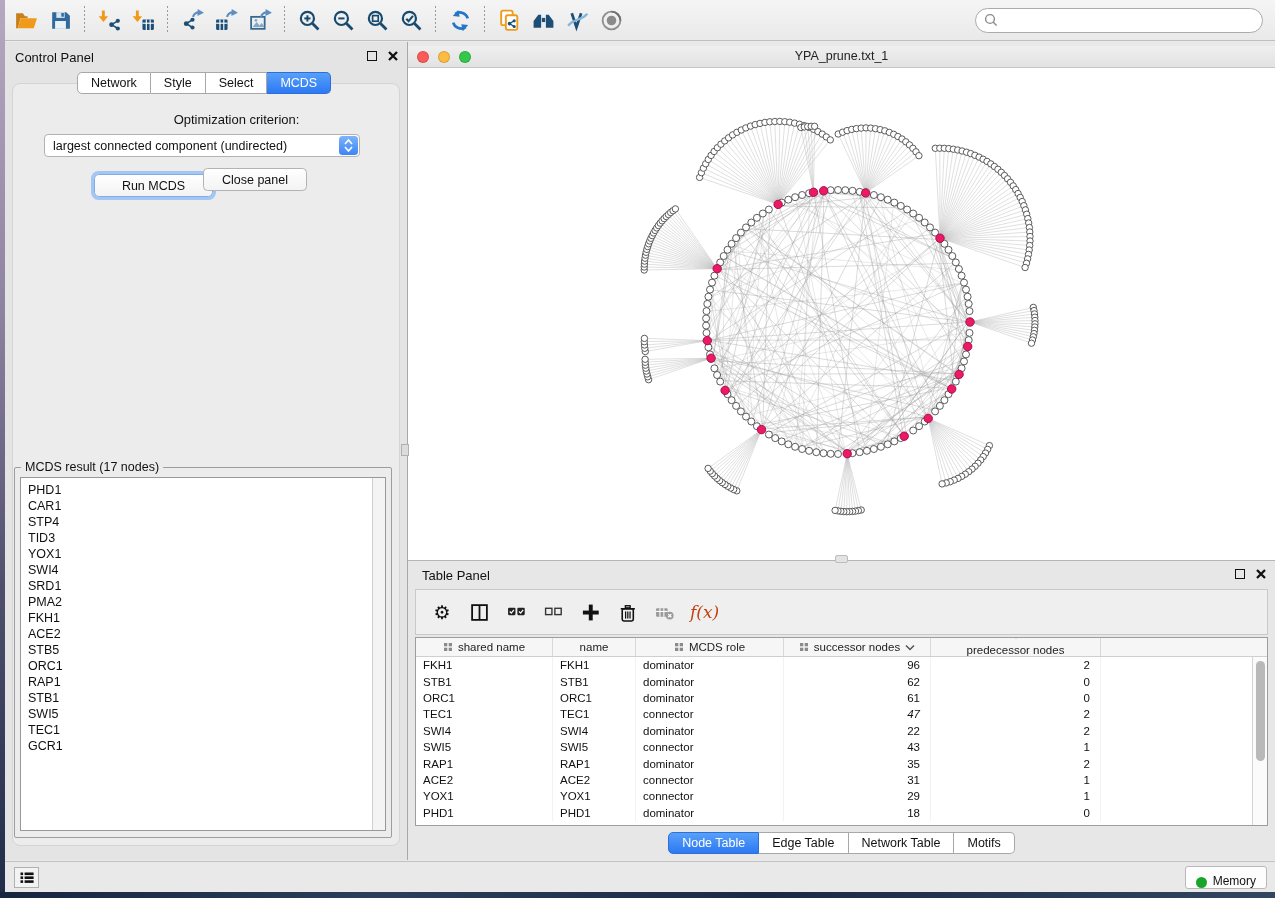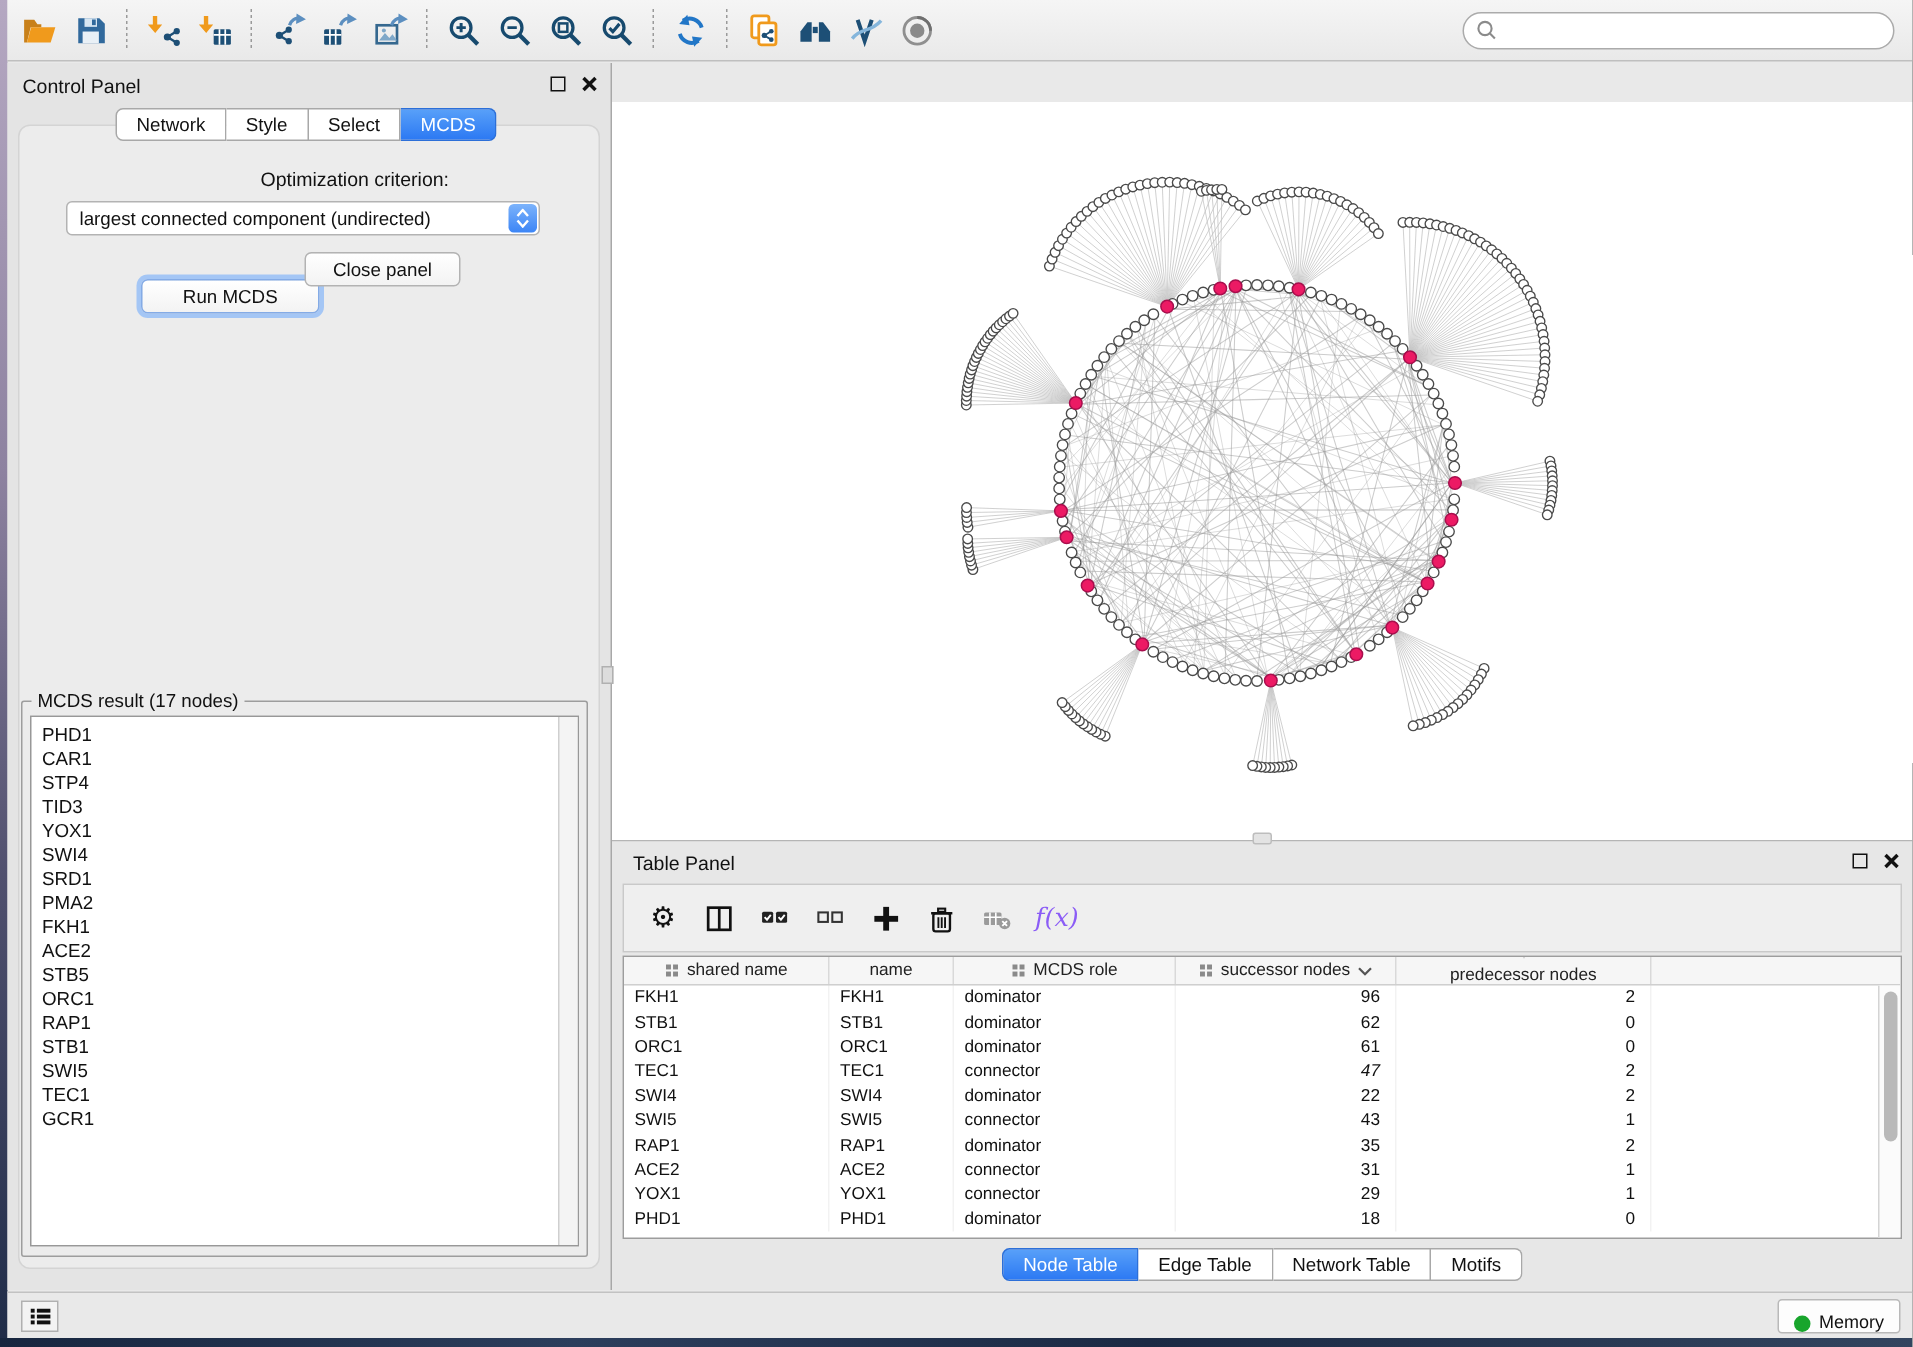--- a/index.html
+++ b/index.html
@@ -25,21 +25,21 @@
   .seg{height:22px;padding:0 13px;font-size:12.5px;background:#fff;border:1px solid #a8a8a8;border-left:none;color:#111;cursor:default}
   .seg:first-child{border-left:1px solid #a8a8a8;border-radius:5px 0 0 5px}
   .seg:last-child{border-radius:0 5px 5px 0}
   .seg.active{background:linear-gradient(#58a0f9,#2c79f3);border-color:#2c6fd8;color:#fff}
   .cp-body{position:absolute;left:7px;right:7px;top:41px;bottom:14px;background:#ececec;border:1px solid #d4d4d4;border-radius:8px}
   .opt-label{position:absolute;left:0;width:463px;top:70px;text-align:center;font-size:13px;color:#111}
   .dropdown{position:absolute;left:39px;top:92px;width:316px;height:23px;background:#fff;border:1px solid #b3b3b3;border-radius:4px;display:flex;align-items:center;cursor:default}
   .dropdown .val{flex:1;font-size:12.5px;padding-left:8px;white-space:nowrap;color:#111}
   .stepper{width:19px;height:19px;margin-right:1.5px;border-radius:3.5px;background:linear-gradient(#7cb3fb,#3c85f6);display:flex;flex-direction:column;align-items:center;justify-content:center;gap:1.5px}
   .btn{position:absolute;height:23px;background:linear-gradient(#ffffff,#f3f3f3);border:1px solid #b3b3b3;border-radius:4.5px;font-size:12.5px;color:#111;cursor:default}
-  #run-btn{left:89px;top:144px;width:119px;box-shadow:0 0 0 3px rgba(116,174,252,.6);border-color:#85acе8;border-color:#84abe6}
+  #run-btn{left:89px;top:132px;width:119px;box-shadow:0 0 0 3px rgba(116,174,252,.6);border-color:#85acе8;border-color:#84abe6}
   #close-btn{left:198px;top:126px;width:104px}
   .result-group{position:absolute;left:9px;right:15px;top:425px;height:371px;border:1px solid #9d9d9d;border-radius:2px}
   .result-legend{position:absolute;left:6px;top:-8px;background:#ececec;padding:0 4px;font-size:12.5px;color:#111}
   .result-list-wrap{position:absolute;left:5px;right:5px;top:9px;bottom:6px;background:#fff;border:1px solid #989898;display:flex}
   .result-list{flex:1;padding:4px 0 0 7px;overflow:hidden}
   .mcds-item{font-size:12.5px;height:16px;line-height:16px;color:#111}
   .result-scroll{width:13px;border-left:1px solid #cfcfcf;background:#f4f4f4}
   .vsplit{position:absolute;left:402px;top:42px;width:1px;height:818px;background:#a8a8a8}
   .vsplit-handle{position:absolute;left:396px;top:444px;width:8px;height:12px;background:#dcdcdc;border:1px solid #b0b0b0;z-index:5}
 
@@ -54,21 +54,21 @@
   .hsplit{position:absolute;left:0;top:518px;width:100%;height:1px;background:#b5b5b5}
   .hsplit-handle{position:absolute;left:427px;top:513px;width:13px;height:8px;background:#e3e3e3;border:1px solid #bdbdbd;border-radius:2px;z-index:4}
 
   
   .table-panel{position:absolute;left:0;top:519px;width:867px;height:299px;background:#e7e7e7}
   .tp-title{position:absolute;left:14px;top:7px;font-size:13px;color:#111}
   .tp-btns{position:absolute;right:8px;top:7px;display:flex;gap:10px;align-items:center}
   .tp-toolbar{position:absolute;left:7px;right:7px;top:28px;height:46px;background:#efefef;border:1px solid #c9c9c9;display:flex;align-items:center;padding-left:15px;gap:15px}
   .tp-icon{width:22px;height:20px;display:flex;align-items:center;justify-content:center;background:none;border:none}
   .gear-glyph{font-size:19px;color:#111;line-height:1}
-  .fx{font-family:"DejaVu Serif",serif;font-style:italic;font-size:17px;color:#8b5cf6}
+  .fx{font-family:"DejaVu Serif",serif;font-style:italic;font-size:17px;color:#c2410c}
   .tp-table{position:absolute;left:7px;right:7px;top:76px;height:189px;background:#fff;border:1px solid #9d9d9d;overflow:hidden}
   .th-row{display:flex;height:19px;background:#f6f6f6;border-bottom:1px solid #cfcfcf}
   .th{display:flex;align-items:center;justify-content:center;gap:5px;font-size:11.5px;color:#222;border-right:1px solid #d9d9d9}
   .tr{display:flex;height:16.4px;align-items:center}
   .td{font-size:11.5px;color:#111;padding-left:7px;white-space:nowrap;border-right:1px solid rgba(0,0,0,.05);height:100%;display:flex;align-items:center}
   .td.num{justify-content:flex-end;padding-right:10px;padding-left:0}
   .tp-scroll{position:absolute;right:0;top:19px;bottom:0;width:15px;background:#fbfbfb;border-left:1px solid #d4d4d4}
   .tp-thumb{position:absolute;left:2.5px;top:4px;width:9px;height:100px;background:#b9b9b9;border-radius:5px}
   .tp-tabs{position:absolute;left:0;top:271px;width:100%;display:flex;justify-content:center}
 
@@ -297,20 +297,28 @@
               <div class="mcds-item">GCR1</div>
             </div>
           <div class="result-scroll"></div>
         </div>
       </div>
     </div>
     <div class="vsplit"></div>
     <div class="vsplit-handle"></div>
 
     <div class="right">
+      <div class="net-titlebar">
+        <span class="lights">
+          <span class="light" style="background:#fc5b57"></span>
+          <span class="light" style="background:#fdbc40"></span>
+          <span class="light" style="background:#34c84a"></span>
+        </span>
+        <div class="net-title">YPA_prune.txt_1</div>
+      </div>
       <div class="net-canvas">
         <svg id="net-svg" viewBox="0 0 867 492">
             <g>
               <line x1="495.2" y1="366.5" x2="472.2" y2="377.0" stroke="#9a9a9a" stroke-width="0.7" opacity="0.5"></line>
               <line x1="305.0" y1="289.6" x2="317.4" y2="319.0" stroke="#9a9a9a" stroke-width="0.7" opacity="0.5"></line>
               <line x1="416.0" y1="124.8" x2="408.6" y2="382.2" stroke="#9a9a9a" stroke-width="0.7" opacity="0.5"></line>
               <line x1="530.5" y1="171.5" x2="339.4" y2="347.2" stroke="#9a9a9a" stroke-width="0.7" opacity="0.5"></line>
               <line x1="305.0" y1="289.6" x2="458.4" y2="380.9" stroke="#9a9a9a" stroke-width="0.7" opacity="0.5"></line>
               <line x1="530.5" y1="171.5" x2="339.4" y2="160.8" stroke="#9a9a9a" stroke-width="0.7" opacity="0.5"></line>
               <line x1="354.7" y1="360.0" x2="554.1" y2="292.8" stroke="#9a9a9a" stroke-width="0.7" opacity="0.5"></line>

